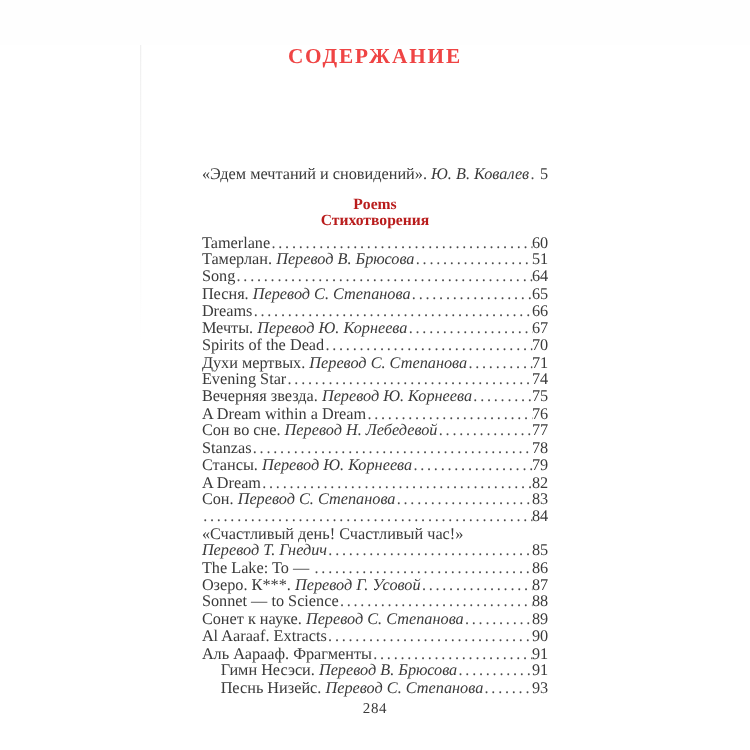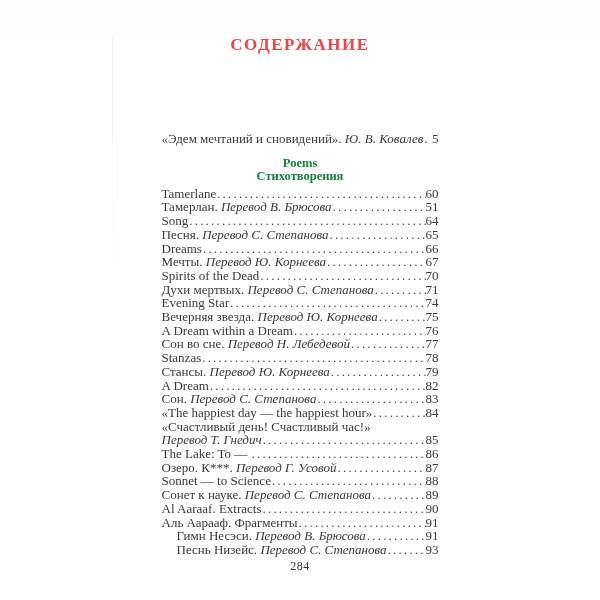--- a/index.html
+++ b/index.html
@@ -61,21 +61,21 @@
   }
   .row .pg { white-space: pre; }
   .row .pg.pad { padding-left: 4px; }
   .intro { margin-top: 78px; }
   .sec {
     margin-top: 11px;
     text-align: center;
     font-size: 12.5px;
     font-weight: bold;
     line-height: 13.5px;
-    color: #15803d;
+    color: #b91c1c;
   }
   .list { margin-top: 3px; }
   .folio {
     margin-top: 2px;
     text-align: center;
     font-size: 12px;
     line-height: 14px;
     letter-spacing: 0.5px;
   }
 </style>
@@ -192,21 +192,20 @@
           <span class="dots">..........................................................................................</span>
           <span class="pg">82</span>
         </div>
         <div class="row">
           <span class="t">Сон. </span>
           <span class="i">Перевод С. Степанова</span>
           <span class="dots">..........................................................................................</span>
           <span class="pg">83</span>
         </div>
         <div class="row">
-          <span class="t">«The happiest day — the happiest hour»</span>
           <span class="i"></span>
           <span class="dots">..........................................................................................</span>
           <span class="pg">84</span>
         </div>
         <div class="row">
           <span class="t">«Счастливый день! Счастливый час!»</span>
           <span class="i"></span>
           <span class="dots empty"></span>
           <span class="pg"></span>
         </div>

